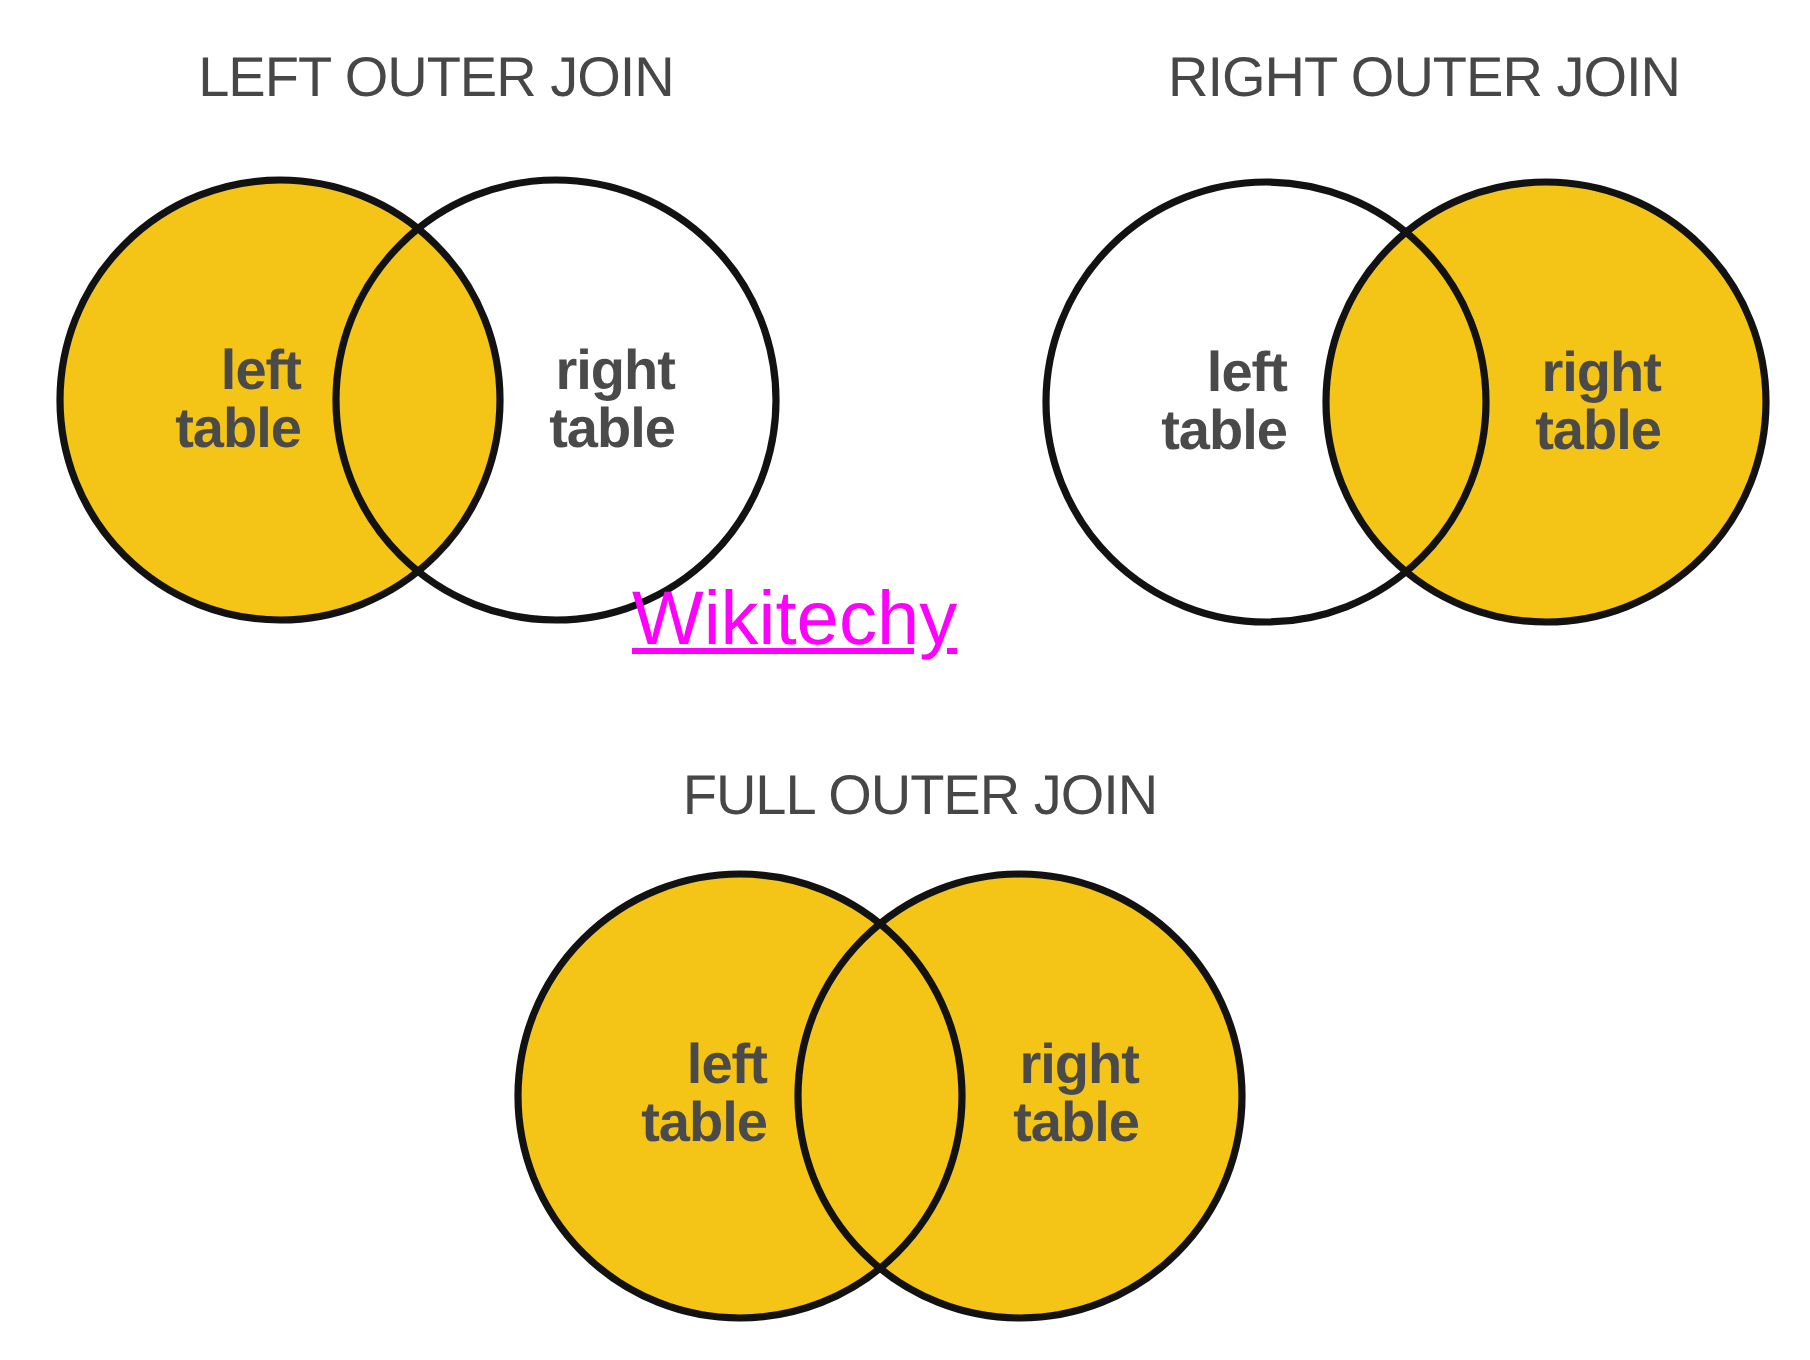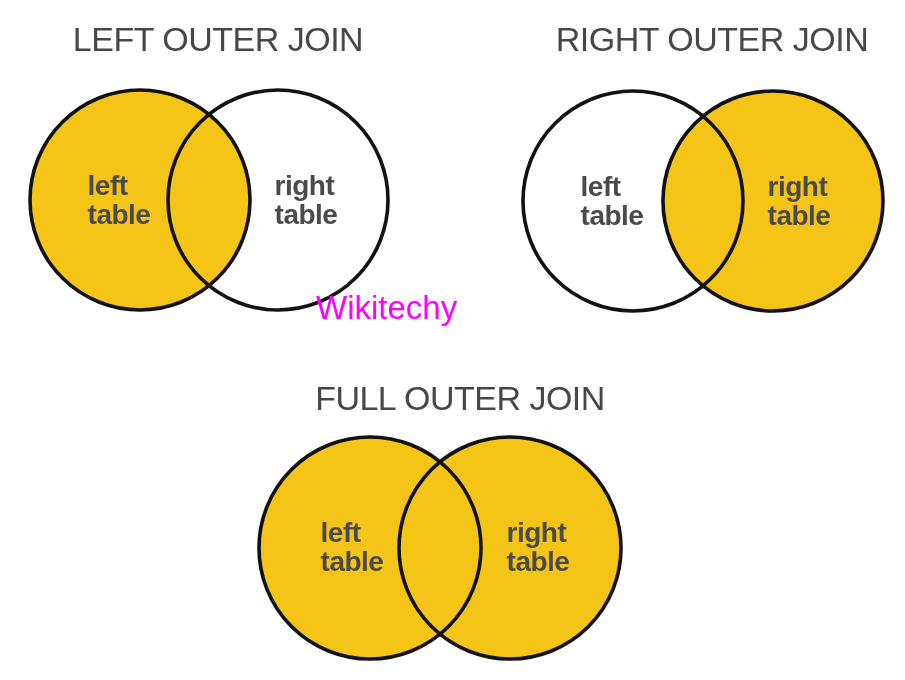--- a/index.html
+++ b/index.html
@@ -21,43 +21,44 @@
     font-family: "Liberation Sans", "DejaVu Sans", sans-serif;
   }
   .venn-svg { position: absolute; left: 0; top: 0; }
   .venn-fill.fill-yellow { fill: var(--fill-yellow); }
   .venn-fill.fill-white  { fill: var(--background); }
   .venn-stroke { fill: none; stroke: var(--circle-stroke); stroke-width: 3.6px; }
   .title {
     position: absolute;
     transform: translateX(-50%);
     white-space: nowrap;
-    font-size: 34px;
+    font-size: 28px;
     line-height: 40px;
     letter-spacing: -0.5px;
     color: var(--title-text);
     font-weight: 400;
   }
   .vlabel {
     position: absolute;
     transform: translate(-50%, -50%);
-    text-align: left;
+    text-align: right;
     font-size: 28px;
     font-weight: 700;
     letter-spacing: -0.5px;
     line-height: 1.05;
     color: var(--label-text);
     white-space: nowrap;
   }
   .watermark {
     position: absolute;
-    font-size: 33px;
+    font-size: 38px;
     line-height: 1;
     color: var(--watermark);
     white-space: nowrap;
+    text-decoration: underline;
   }
 </style>
 </head>
 <body>
 
 <div class="canvas">
 
   <svg class="venn-svg" width="905" height="680" viewBox="0 0 905 680">
 
     <g>

